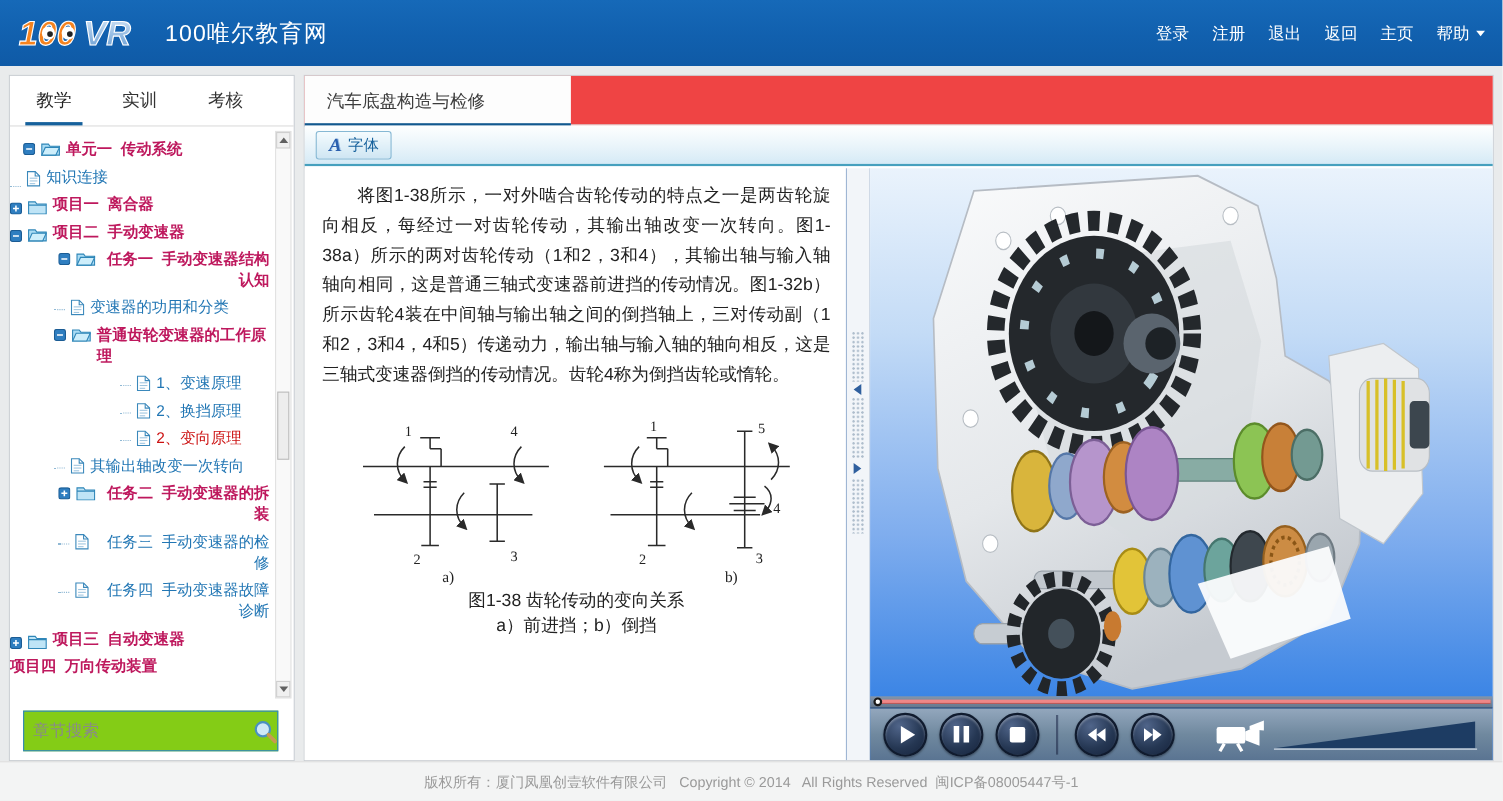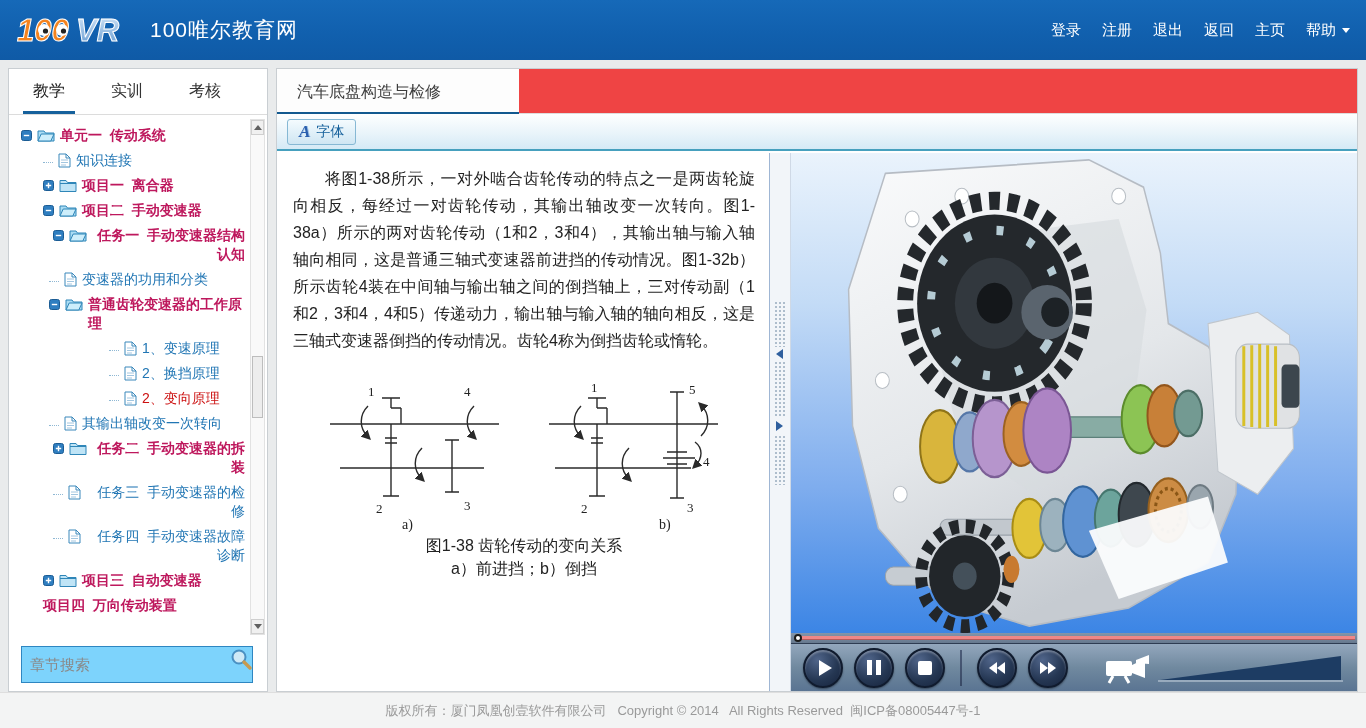--- a/index.html
+++ b/index.html
@@ -21,28 +21,28 @@
   .sidebar { position:absolute; left:8px; top:68px; width:260px; height:624px;
     background:#fff; border:1px solid #c9ced2; }
   .side-tabs { height:46px; border-bottom:1px solid #dcdcdc; display:flex; padding-left:14px; gap:26px; }
   .side-tab { padding:12px 10px 9px; font-size:16px; color:#333; border-bottom:3px solid transparent; cursor:pointer; }
   .side-tab.active { border-bottom-color:#16619c; color:#222; }
   .tree-wrap { position:absolute; top:50px; left:0; right:18px; bottom:56px; overflow:hidden; padding-top:4px; }
   .tree-row { display:flex; align-items:flex-start; gap:5px; padding:3px 4px 3px 0; font-size:14px;
     color:#2176b4; line-height:19px; cursor:pointer; }
   .tree-row.bold { font-weight:bold; color:#be185d; }
   .tree-row.selected .tree-label { color:#cc1111; }
-  .lv0{padding-left:12px;} .lv1{padding-left:34px;} .lv2{padding-left:44px;text-align:right;} .lv3{padding-left:40px;} .lv4{padding-left:100px;}
+  .lv0{padding-left:12px;} .lv1{align-items:flex-end;} .lv2{padding-left:44px;text-align:right;} .lv3{padding-left:40px;} .lv4{padding-left:100px;}
   .expander { flex:0 0 11px; margin-top:4px; line-height:0; }
   .node-icon { flex:0 0 auto; margin-top:2px; line-height:0; }
   .connector { flex:0 0 10px; height:1px; border-top:1px dotted #8fb8d4; margin-top:11px; }
   .tree-label { white-space:pre-wrap; }
 
   .search-box { position:absolute; left:12px; right:14px; bottom:8px; height:37px;
-    border:1px solid #2e86c1; background:#7dd3fc; display:flex; padding:0 8px; }
+    border:1px solid #2e86c1; background:#84cc16; display:flex; align-items:center; padding:0 8px; }
   .search-box input { flex:1; border:0; outline:0; font-size:15px; color:#333; font-family:inherit; background:transparent; }
   .search-box input::placeholder { color:#8a8a8a; }
   .search-icon { flex:0 0 auto; cursor:pointer; line-height:0; }
 
   .vscroll { position:absolute; top:50px; bottom:56px; right:2px; width:15px; background:#f9f9f9; border:1px solid #e2e2e2; }
   .sb-btn { position:absolute; left:0; right:0; height:15px; background:#f0f0f0; border:1px solid #cfcfcf;
     display:flex; align-items:center; justify-content:center; cursor:pointer; }
   .sb-up { top:0; } .sb-down { bottom:0; }
   .tri-up { width:0;height:0;border-left:4px solid transparent;border-right:4px solid transparent;border-bottom:5px solid #606060; }
   .tri-down { width:0;height:0;border-left:4px solid transparent;border-right:4px solid transparent;border-top:5px solid #606060; }

